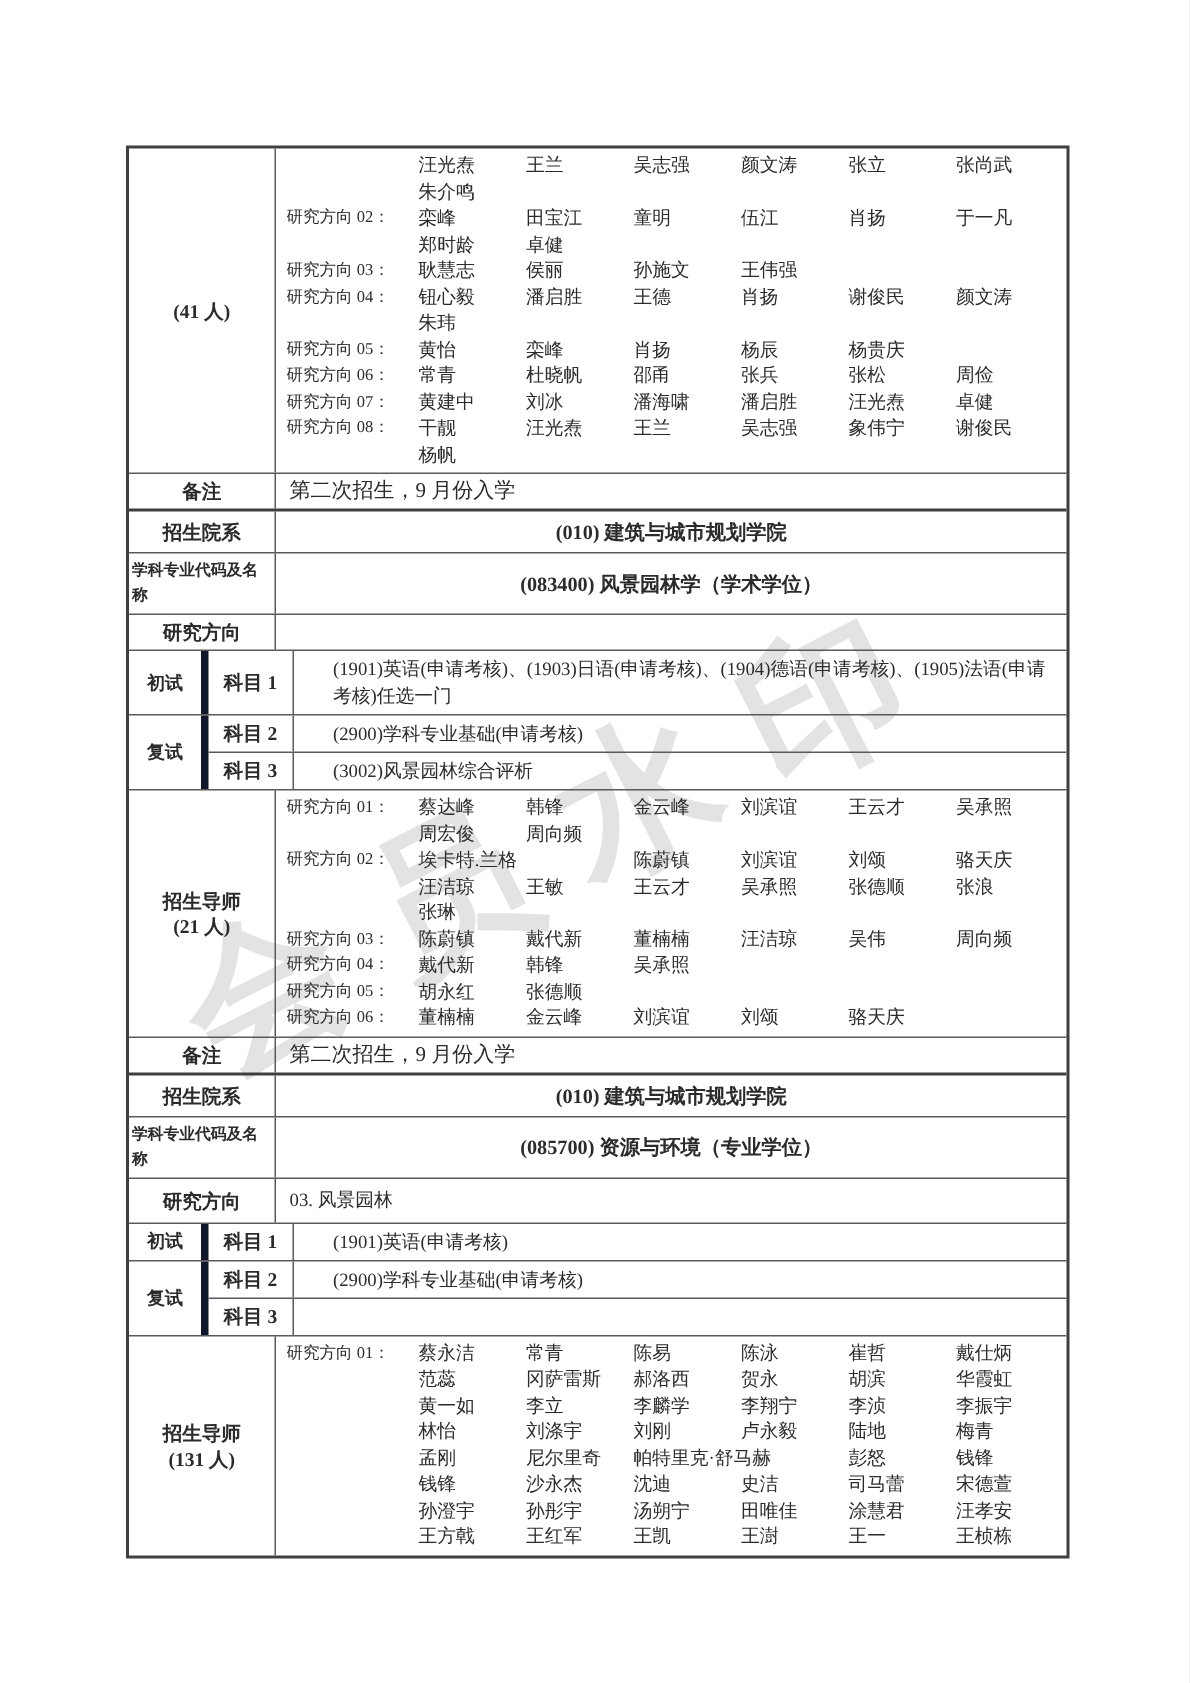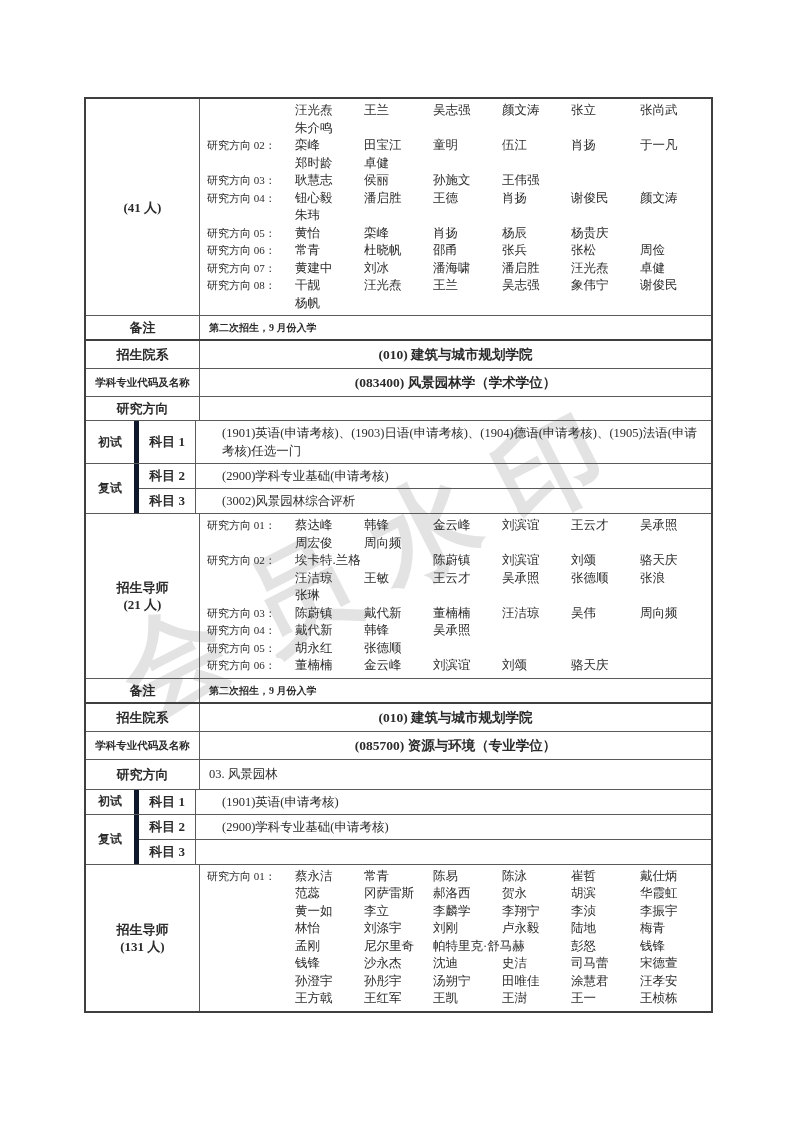--- a/index.html
+++ b/index.html
@@ -15,29 +15,29 @@
     color:#cdcdcd;opacity:.55;white-space:nowrap;pointer-events:none;
   }
   .admissions-table{
     position:absolute;left:84px;top:97px;width:629px;
     border:2px solid #3f3f3f;background:transparent;box-sizing:border-box;
   }
   .row{display:flex;border-top:1px solid #5a5a5a;}
   .row:first-child{border-top:none;}
   .row.thick-top{border-top:2px solid #3f3f3f;}
   .cell-label{
-    width:114px;flex:none;border-right:1px solid #5a5a5a;
+    width:98px;flex:none;border-right:1px solid #5a5a5a;
     display:flex;flex-direction:column;align-items:center;justify-content:center;
-    font-weight:bold;font-size:13px;text-align:right;line-height:17px;padding:3px 2px;
+    font-weight:bold;font-size:13px;text-align:left;line-height:17px;padding:3px 2px;
     box-sizing:border-box;
   }
   .cell-label.small{font-size:10.5px;letter-spacing:0;}
   .cell-content{flex:1;padding:3px 6px;font-size:12.5px;line-height:17px;box-sizing:border-box;min-width:0;}
   .row-center .cell-content{display:flex;align-items:center;justify-content:center;font-weight:bold;font-size:13.5px;padding:5px 6px;}
-  .row-remark .cell-content{display:flex;align-items:center;font-weight:bold;font-size:10px;padding-left:9px;}
+  .row-remark .cell-content{display:flex;align-items:center;font-weight:normal;font-size:14px;padding-left:9px;}
   .row-dirs .cell-content{display:flex;padding:5px 6px 5px 9px;}
   .dirs-col{display:flex;flex-direction:column;line-height:19px;font-size:12.5px;}
   .dirs-col.c1{width:255px;flex:none;}
   .exam-group{
     width:48px;flex:none;border-right:5px solid #0f172a;
     display:flex;align-items:center;justify-content:center;font-weight:bold;font-size:12px;
   }
   .exam-col{flex:1;display:flex;flex-direction:column;min-width:0;}
   .exam-subrow{display:flex;flex:1;gap:19px;}
   .exam-subrow + .exam-subrow{border-top:1px solid #5a5a5a;}

